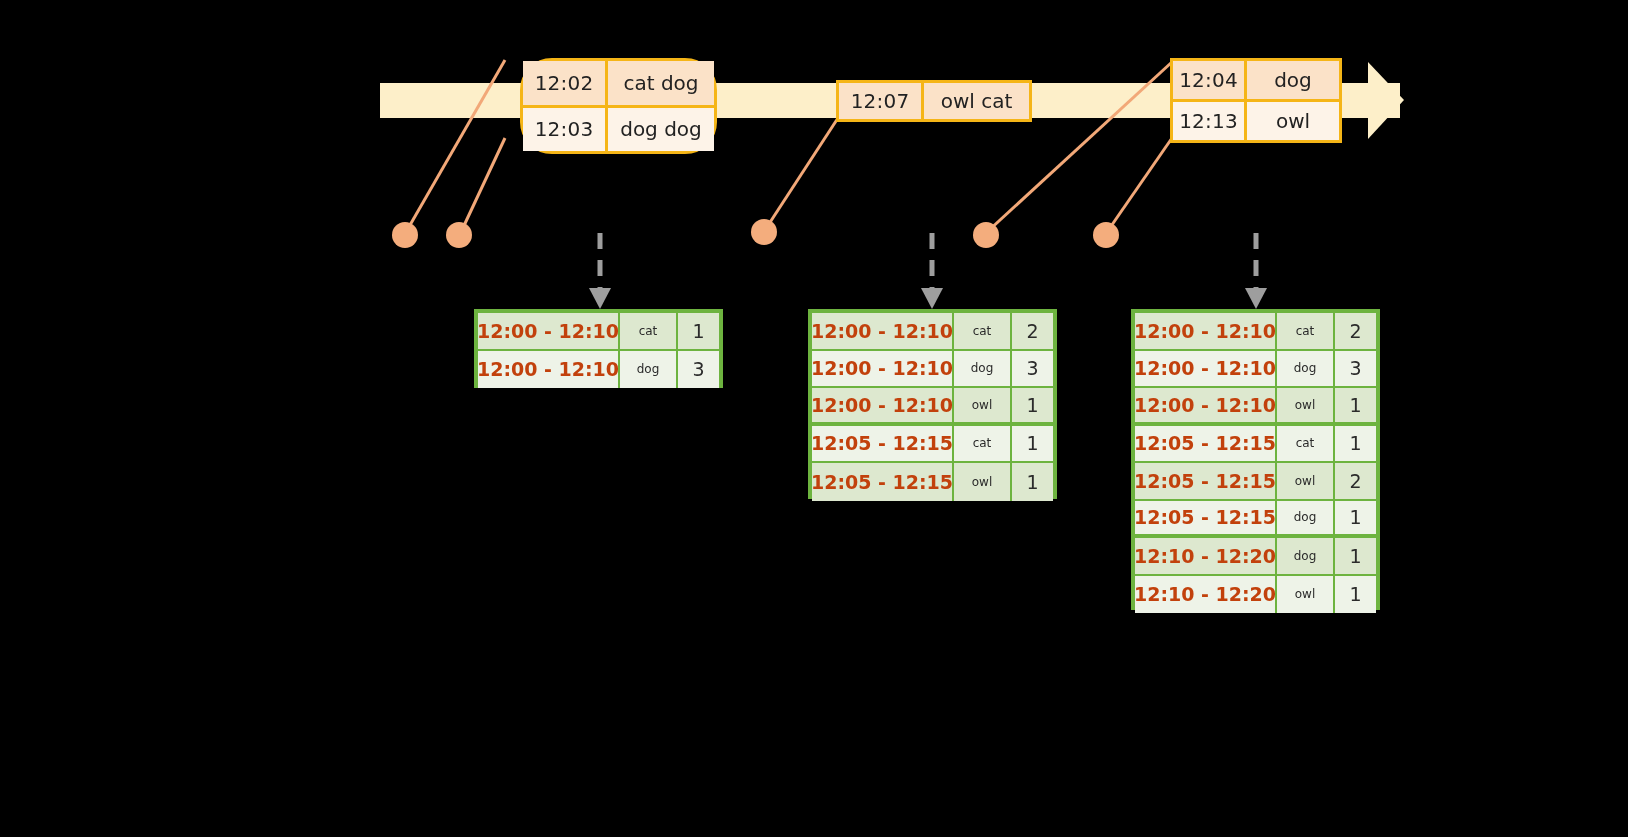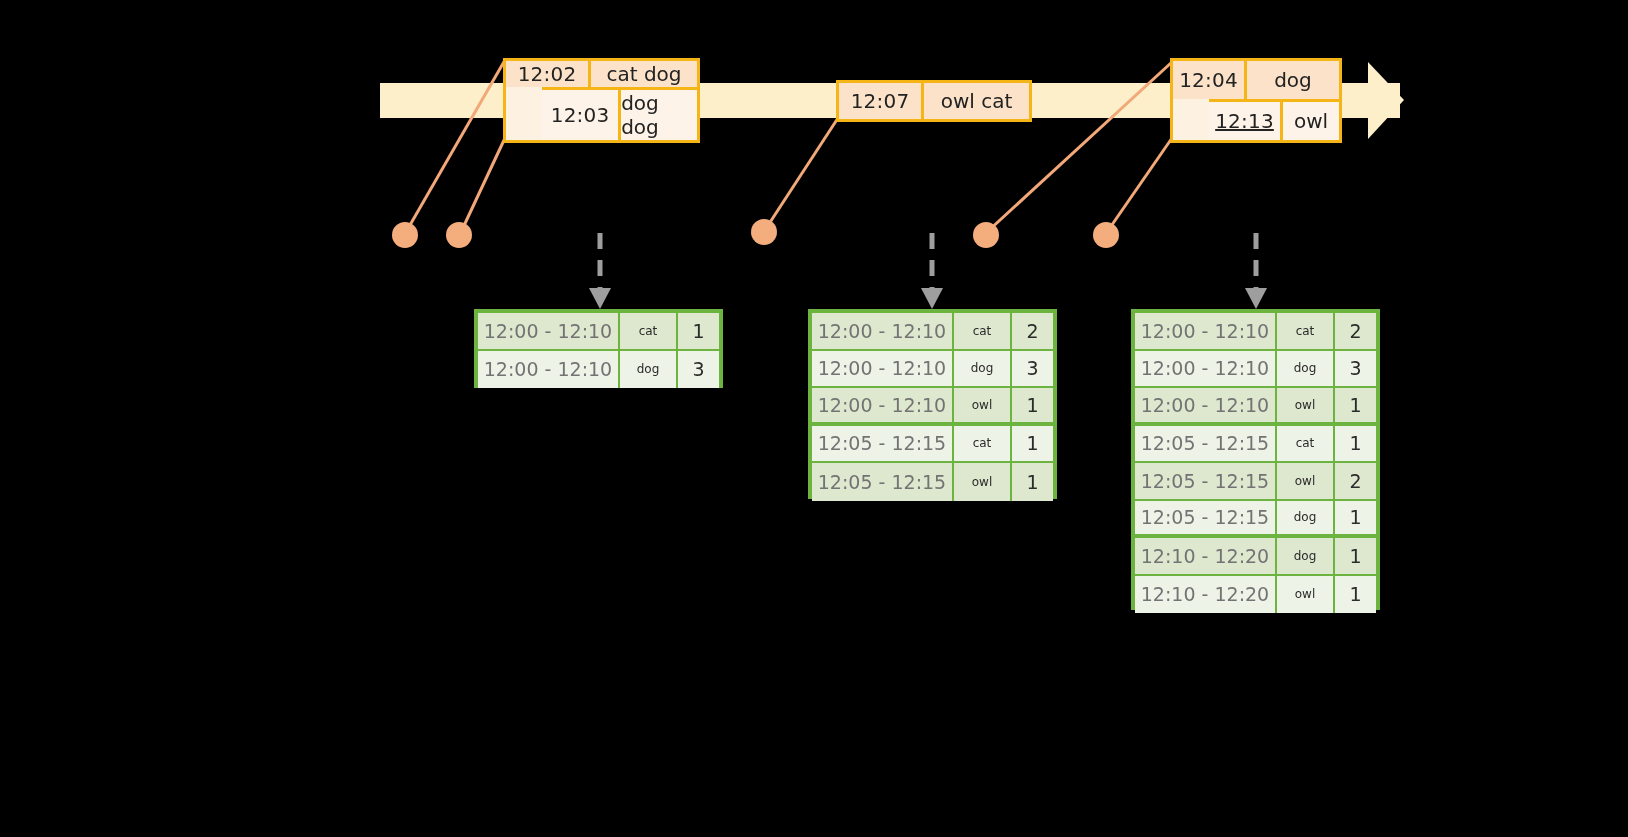--- a/index.html
+++ b/index.html
@@ -34,21 +34,21 @@
   }
   .event-row {
     display: flex;
     flex: 1 1 auto;
     box-sizing: border-box;
   }
   .event-row + .event-row {
     border-top: 3px solid #f5b517;
   }
   .event-row.shade-a { background: #fbe2c8; }
-  .event-row.shade-b { background: #fdf3e8; margin-left: 36px; }
+  .event-row.shade-b { background: #fdf3e8; }
   .ev-time {
     box-sizing: border-box;
     display: flex;
     align-items: center;
     justify-content: center;
     border-right: 3px solid #f5b517;
     font-size: 20px;
     color: #222222;
     letter-spacing: .2px;
   }
@@ -79,22 +79,23 @@
   .res-row.group-end { border-bottom: 4px solid #6db33f; }
   .res-row.shade-a { background: #dde8cf; }
   .res-row.shade-b { background: #eef3e8; }
   .res-win {
     box-sizing: border-box;
     display: flex;
     align-items: center;
     justify-content: center;
     border-right: 2px solid #6db33f;
     font-size: 19px;
-    color: #737373;
+    color: #c2410c;
     white-space: nowrap;
+    font-weight: bold;
   }
   .res-key {
     box-sizing: border-box;
     display: flex;
     align-items: center;
     justify-content: center;
     border-right: 2px solid #6db33f;
     font-size: 12px;
     color: #2b2b2b;
   }
@@ -138,21 +139,21 @@
     <g>
       <line x1="932" y1="233" x2="932" y2="288" stroke="#9e9e9e" stroke-width="5" stroke-dasharray="16,11"></line>
       <polygon points="921,288 943,288 932,309" fill="#9e9e9e"></polygon>
     </g>
     <g>
       <line x1="1256" y1="233" x2="1256" y2="288" stroke="#9e9e9e" stroke-width="5" stroke-dasharray="16,11"></line>
       <polygon points="1245,288 1267,288 1256,309" fill="#9e9e9e"></polygon>
     </g>
   </svg>
 
-  <div class="event-box" style="left:503px; top:58px; width:197px; height:85px;">
+  <div class="event-box" style="left:520px; top:58px; width:197px; height:96px;border-radius:32px;">
     <div class="event-row shade-a">
       <div class="ev-time" style="width:85px;">12:02</div>
       <div class="ev-words">cat dog</div>
     </div>
     <div class="event-row shade-b">
       <div class="ev-time" style="width:85px;">12:03</div>
       <div class="ev-words">dog dog</div>
     </div>
   </div>
 
@@ -162,21 +163,21 @@
       <div class="ev-words">owl cat</div>
     </div>
   </div>
 
   <div class="event-box" style="left:1170px; top:58px; width:172px; height:85px;">
     <div class="event-row shade-a">
       <div class="ev-time" style="width:74px;">12:04</div>
       <div class="ev-words">dog</div>
     </div>
     <div class="event-row shade-b">
-      <div class="ev-time" style="width:74px;text-decoration:underline;">12:13</div>
+      <div class="ev-time" style="width:74px;">12:13</div>
       <div class="ev-words">owl</div>
     </div>
   </div>
 
   <div class="result-table" id="table-1" style="left:474px; top:309px; width:249px; height:79px;">
       <div class="res-row shade-a">
         <div class="res-win" style="width: 142px;">12:00 - 12:10</div>
         <div class="res-key" style="width: 58px;">cat</div>
         <div class="res-cnt">1</div>
       </div>

